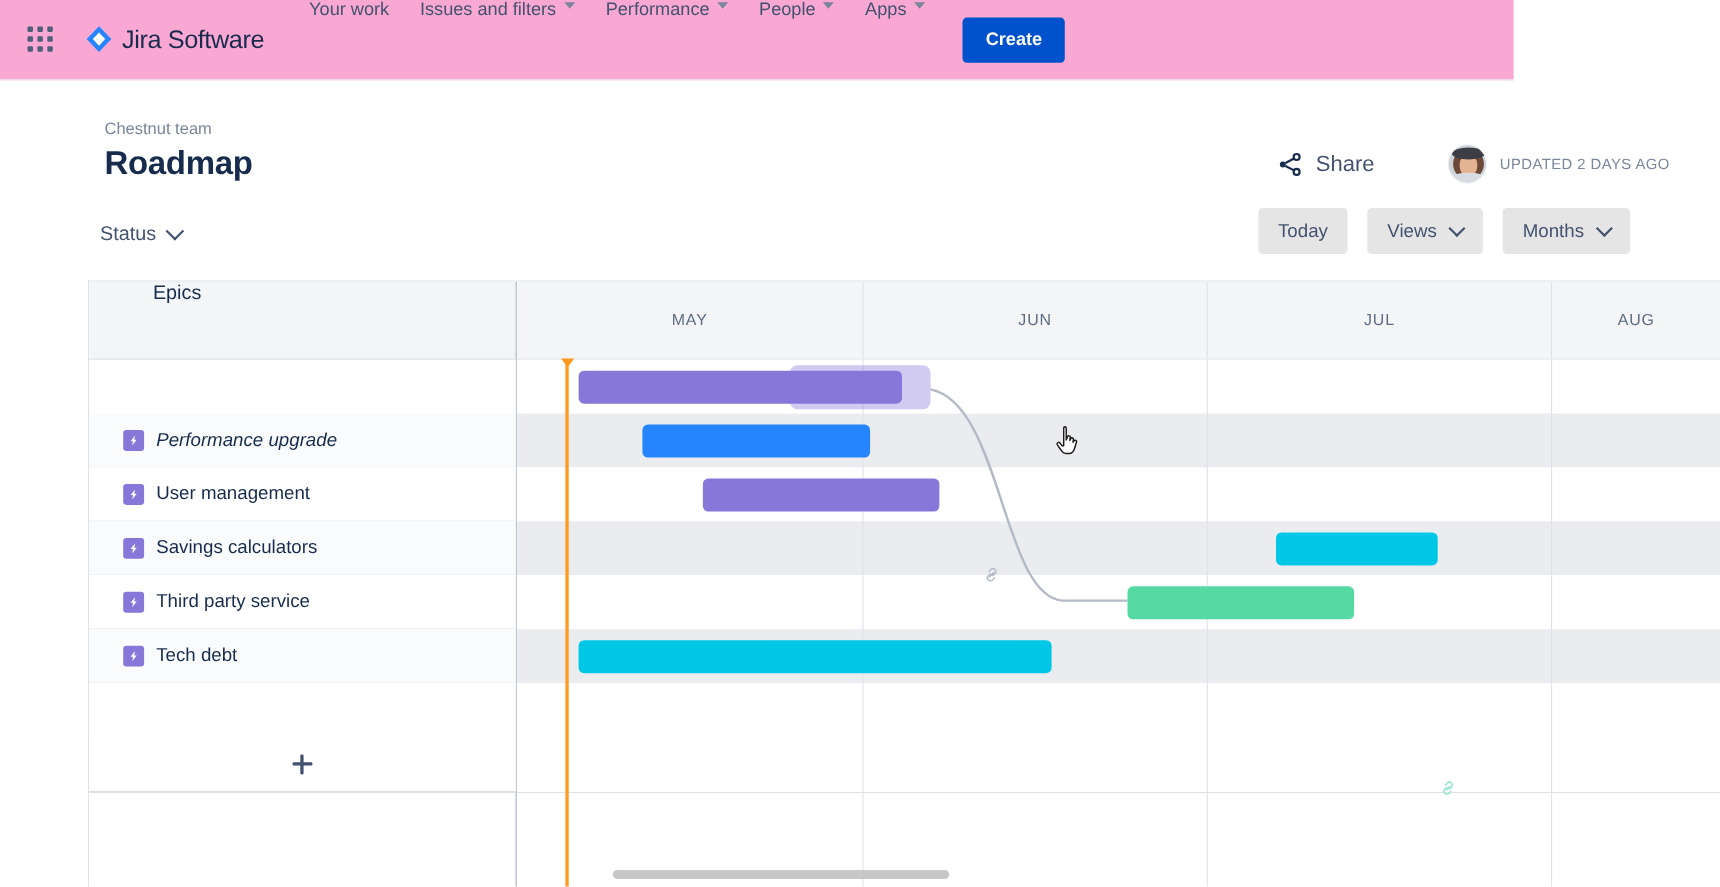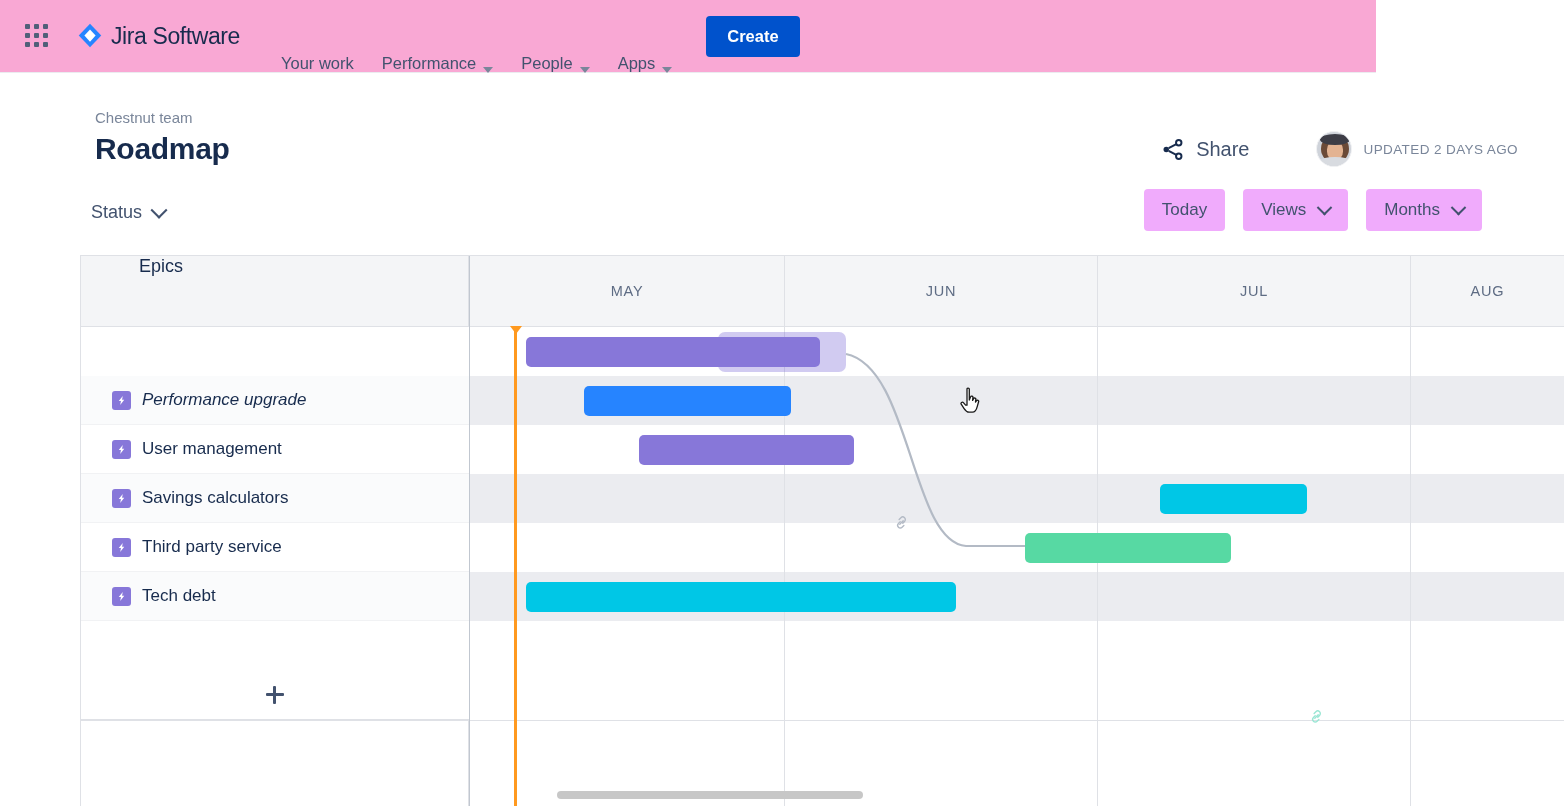--- a/index.html
+++ b/index.html
@@ -33,21 +33,21 @@
     background: #505f79; display: block;
   }
   .brand { display: flex; align-items: center; margin-left: 10px; cursor: pointer; }
   .brand-logo { width: 30px; height: 30px; margin-right: 6px; }
   .brand-name {
     font-size: 23px; color: #172b4d; letter-spacing: -0.4px;
     font-weight: 400;
   }
   .navlinks { display: flex; align-items: center; margin-left: 27px; height: 73px; }
   .navitem {
-    display: flex; align-items: flex-end; gap: 7px;
+    display: flex; align-items: flex-start; gap: 7px;
     height: 73px; padding: 0 14px;
     font-size: 16.5px; color: #42526e; cursor: pointer;
     position: relative;
   }
   .navitem.active { color: #0052cc; }
   .navitem.active::after {
     content: ""; position: absolute; left: 0; right: 0; bottom: 0;
     height: 3px; background: #0052cc;
   }
   .caret {
@@ -128,21 +128,21 @@
     width: 12px; height: 12px;
     border-right: 2.2px solid #42526e;
     border-bottom: 2.2px solid #42526e;
     transform: rotate(45deg) translate(-2px,-2px);
   }
   .toolbar-right {
     position: absolute; right: 82px; top: 6px;
     display: flex; align-items: center; gap: 18px;
   }
   .pill {
-    background: #f0abfc; color: #42526e;
+    background: #e5e5e5; color: #42526e;
     font-size: 17px; border: none; border-radius: 4px;
     padding: 11px 18px; cursor: pointer;
     display: flex; align-items: center; gap: 13px;
     font-family: inherit;
   }
   .pill .chev { width: 11px; height: 11px; border-width: 2.4px; }
 
   
   .roadmap {
     position: absolute; left: 80px; top: 255px;
@@ -289,20 +289,24 @@
   <div class="brand">
     <svg class="brand-logo" viewBox="0 0 32 32">
       <path d="M16 3 L28 15.5 L16 28 L4 15.5 Z" fill="#2684ff"></path>
       <path d="M16 9 L22 15.5 L16 22 L10 15.5 Z" fill="#ffffff"></path>
     </svg>
     <span class="brand-name">Jira Software</span>
   </div>
   <div class="navlinks">
     <div class="navitem">
       <span>Your work</span>
+    </div>
+    <div class="navitem">
+      <span>Issues and filters</span>
+      <span class="caret"></span>
     </div>
     <div class="navitem">
       <span>Performance</span>
       <span class="caret"></span>
     </div>
     <div class="navitem">
       <span>People</span>
       <span class="caret"></span>
     </div>
     <div class="navitem">

